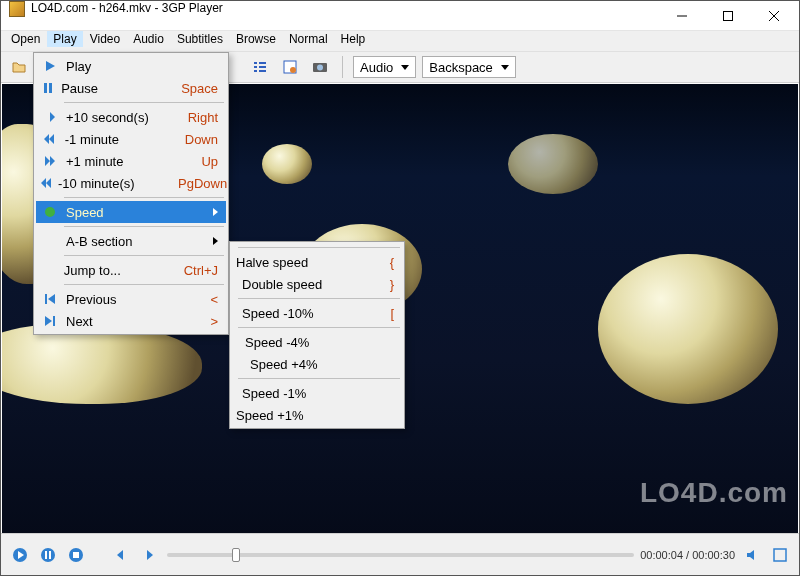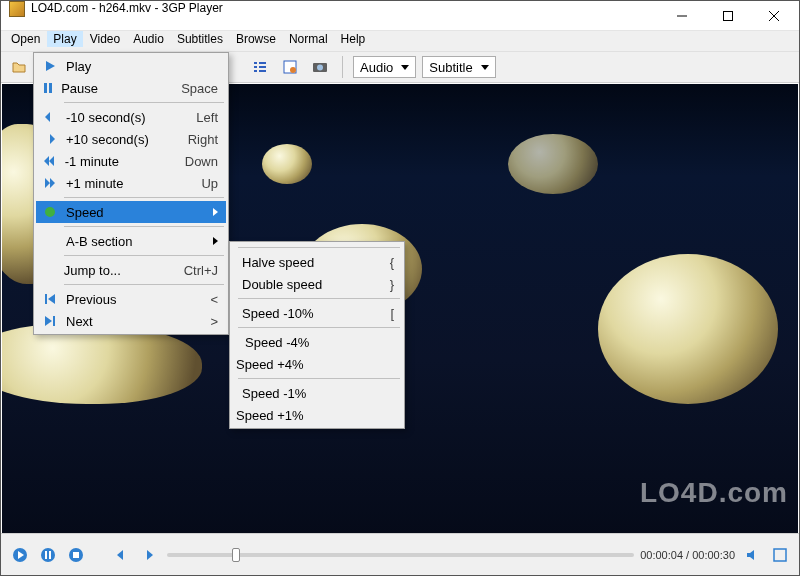--- a/index.html
+++ b/index.html
@@ -21,21 +21,21 @@
 .controls{position:absolute;bottom:0;left:0;right:0;height:42px;background:#f0f0f0;border-top:1px solid #d0d0d0;display:flex;align-items:center;padding:16px 8px;gap:6px}
 .cbtn{width:22px;height:22px;display:flex;align-items:center;justify-content:center}
 .seek{flex:1;height:16px;position:relative;display:flex;align-items:center}
 .seek-track{flex:1;height:4px;background:#d0d0d0;border-radius:2px}
 .seek-thumb{position:absolute;left:14%;width:8px;height:14px;background:#fff;border:1px solid #888;border-radius:2px}
 .time{font-size:11px;color:#333;white-space:nowrap}
 .menu{position:absolute;background:#f0f0f0;border:1px solid #a0a0a0;box-shadow:3px 3px 6px rgba(0,0,0,.25);padding:2px}
 .menu .row{display:flex;align-items:center;height:22px;padding:0 8px 0 4px;font-size:12px;white-space:nowrap}
 .menu .row .ic{width:20px;height:16px;display:flex;align-items:center;justify-content:center;margin-right:6px}
 .menu .row .lbl{min-width:100px}
-.menu .row .sc{margin-left:auto;padding-left:20px;color:#404040}
+.menu .row .sc{margin-left:auto;padding-left:20px;color:#c2410c}
 .menu .row .arrow{margin-left:auto;border-top:4px solid transparent;border-bottom:4px solid transparent;border-left:5px solid #000}
 .menu .row.hl{background:#2a82da;color:#fff}
 .menu .row.hl .arrow{border-left-color:#fff}
 .menu hr{border:none;border-top:1px solid #c0c0c0;margin:3px 2px 3px 28px}
 .menu2 .row .lbl{min-width:110px}
 .watermark{position:absolute;right:10px;bottom:36px;color:rgba(255,255,255,.5);font-size:28px;font-weight:600;letter-spacing:1px}
 svg{display:block}
 </style>
 </head>
 <body>
@@ -103,21 +103,21 @@
         <rect x="1" y="4" width="14" height="9" rx="1" fill="#606060"></rect>
         <circle cx="8" cy="8.5" r="3" fill="#a0c0e0"></circle>
       </svg>
     </div>
   <div class="sep"></div>
   <div class="dd">
       <span>Audio</span>
       <span class="caret"></span>
     </div>
   <div class="dd">
-      <span>Subtitle</span>
+      <span>Backspace</span>
       <span class="caret"></span>
     </div>
 </div>
 
 <div class="video">
   <div class="jelly" style="width:120px;height:90px;left:300px;top:140px"></div>
   <div class="jelly" style="width:70px;height:55px;left:260px;top:210px"></div>
   <div class="jelly" style="width:180px;height:150px;right:20px;top:170px"></div>
   <div class="jelly" style="width:50px;height:40px;left:260px;top:60px"></div>
   <div class="jelly" style="width:40px;height:32px;left:350px;top:300px"></div>
@@ -143,29 +143,20 @@
           <rect x="7" y="1" width="3" height="10" fill="#3080d0"></rect>
         </svg>
       </span>
       <span class="lbl">Pause</span>
       <span class="sc">Space</span>
     </div>
   <hr>
   <div class="row">
       <span class="ic">
         <svg width="12" height="12">
-          <path d="M6 1L1 6l5 5z" fill="#3080d0"></path>
-        </svg>
-      </span>
-      <span class="lbl">-10 second(s)</span>
-      <span class="sc">Left</span>
-    </div>
-  <div class="row">
-      <span class="ic">
-        <svg width="12" height="12">
           <path d="M6 1l5 5-5 5z" fill="#3080d0"></path>
         </svg>
       </span>
       <span class="lbl">+10 second(s)</span>
       <span class="sc">Right</span>
     </div>
   <div class="row">
       <span class="ic">
         <svg width="12" height="12">
           <path d="M6 1L1 6l5 5zM11 1L6 6l5 5z" fill="#3080d0"></path>
@@ -176,28 +167,37 @@
     </div>
   <div class="row">
       <span class="ic">
         <svg width="12" height="12">
           <path d="M1 1l5 5-5 5zM6 1l5 5-5 5z" fill="#3080d0"></path>
         </svg>
       </span>
       <span class="lbl">+1 minute</span>
       <span class="sc">Up</span>
     </div>
+  <div class="row">
+      <span class="ic">
+        <svg width="12" height="12">
+          <path d="M6 1L1 6l5 5zM11 1L6 6l5 5z" fill="#3080d0"></path>
+        </svg>
+      </span>
+      <span class="lbl">-10 minute(s)</span>
+      <span class="sc">PgDown</span>
+    </div>
   <hr>
   <div class="row hl">
       <span class="ic">
         <svg width="12" height="12">
           <circle cx="6" cy="6" r="5" fill="#40b040"></circle>
         </svg>
       </span>
-      <span class="lbl" style="color:#000000">Speed</span>
+      <span class="lbl" style="color:#fef9c3">Speed</span>
       <span class="arrow"></span>
     </div>
   <hr>
   <div class="row">
       <span class="ic"></span>
       <span class="lbl">A-B section</span>
       <span class="arrow"></span>
     </div>
   <hr>
   <div class="row">
@@ -224,39 +224,39 @@
         </svg>
       </span>
       <span class="lbl">Next</span>
       <span class="sc">&gt;</span>
     </div>
 </div>
 
 <div class="menu menu2" style="left:228px;top:240px;width:176px">
   <hr style="margin-left:6px">
   <div class="row">
-      <span class="lbl" style="margin-left:6px">Halve speed</span>
+      <span class="lbl" style="">Halve speed</span>
       <span class="sc">{</span>
     </div>
   <div class="row">
       <span class="lbl" style="margin-left:6px">Double speed</span>
       <span class="sc">}</span>
     </div>
   <hr style="margin-left:6px">
   <div class="row">
       <span class="lbl" style="margin-left:6px">Speed -10%</span>
       <span class="sc">[</span>
     </div>
   <hr style="margin-left:6px">
   <div class="row">
       <span class="lbl" style="margin-left:9px">Speed -4%</span>
       <span class="sc"></span>
     </div>
   <div class="row">
-      <span class="lbl" style="margin-left:0">Speed +4%</span>
+      <span class="lbl" style="margin-left:14px">Speed +4%</span>
       <span class="sc"></span>
     </div>
   <hr style="margin-left:6px">
   <div class="row">
       <span class="lbl" style="margin-left:6px">Speed -1%</span>
       <span class="sc"></span>
     </div>
   <div class="row">
       <span class="lbl" style="margin-left:0">Speed +1%</span>
       <span class="sc"></span>

